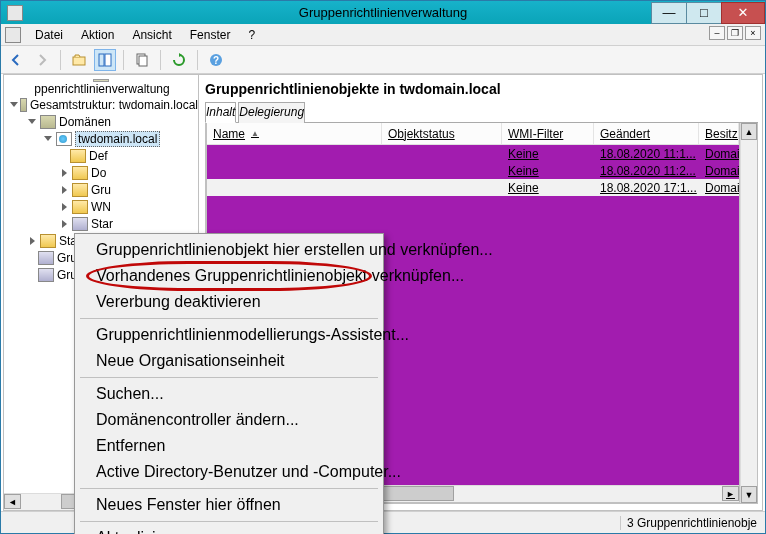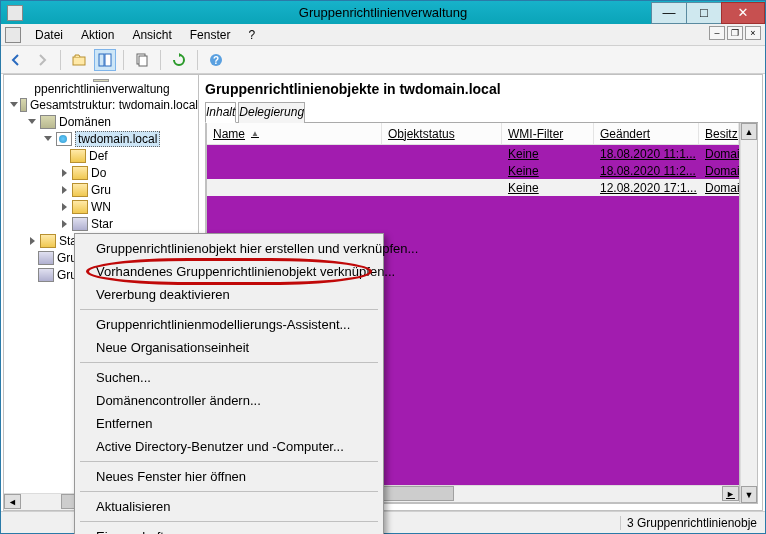--- a/index.html
+++ b/index.html
@@ -66,21 +66,21 @@
   .right-scroll { height: 17px; background: #f0f0f0; border-top: 1px solid #dcdcdc; display:flex; }
   .right-scroll .arrow { width: 17px; height: 15px; border: 1px solid #a0a0a0; background: #e0e0e0; display:flex;align-items:center;justify-content:center;font-size:9px;}
   .right-scroll .track { flex:1; position:relative; }
   .right-scroll .hthumb { position:absolute; left:0; top:0; background:#cdcdcd; border:1px solid #a0a0a0; height:15px; width:230px; }
   .statusbar { height: 22px; border-top: 1px solid #d0d0d0; background: #f0f0f0; display: flex; align-items: center; justify-content: flex-end; padding: 0 8px; font-size: 12px; }
   .statusbar .cell { border-left: 1px solid #c8c8c8; padding-left: 6px; }
   .rside-scroll { width: 17px; background: #f0f0f0; border-left: 1px solid #dcdcdc; display: flex; flex-direction: column; }
   .rside-scroll .arrow { height: 17px; border: 1px solid #a0a0a0; background: #e0e0e0; display:flex;align-items:center;justify-content:center;font-size:9px;}
   
   .ctxmenu { position: absolute; left: 70px; top: 158px; width: 310px; background: #f0f0f0; border: 1px solid #979797; box-shadow: 3px 3px 6px rgba(0,0,0,0.35); padding: 3px; z-index: 50; }
-  .ctxitem { padding: 4px 18px; font-size: 13px; white-space: nowrap; }
+  .ctxitem { padding: 4px 18px; font-size: 16px; white-space: nowrap; }
   .ctxsep { height: 1px; background: #c0c0c0; margin: 3px 2px; }
   .ctxitem.highlighted { position: relative; }
   .ctxitem.highlighted::after { content:""; position:absolute; left:8px; right:8px; top:-2px; bottom:-2px; border: 3px solid #c00808; border-radius: 50% / 70%; pointer-events: none; }
 </style>
 </head>
 <body>
 
 <div class="window">
 
   <div class="titlebar">
@@ -256,21 +256,21 @@
               <div class="td col-name"></div>
                 <div class="td col-status"></div>
               <div class="td col-wmi">Keine</div>
               <div class="td col-date">18.08.2020 11:2...</div>
               <div class="td col-owner">Domain A</div>
             </div>
             <div class="trow sel">
               <div class="td col-name"></div>
                 <div class="td col-status"></div>
               <div class="td col-wmi">Keine</div>
-              <div class="td col-date">12.08.2020 17:1...</div>
+              <div class="td col-date">18.08.2020 17:1...</div>
               <div class="td col-owner">Domain A</div>
             </div>
           </div>
           <div class="right-scroll">
             <div class="arrow">◄</div>
             <div class="track">
                 <div class="hthumb"></div>
               </div>
             <div class="arrow">►</div>
           </div>

